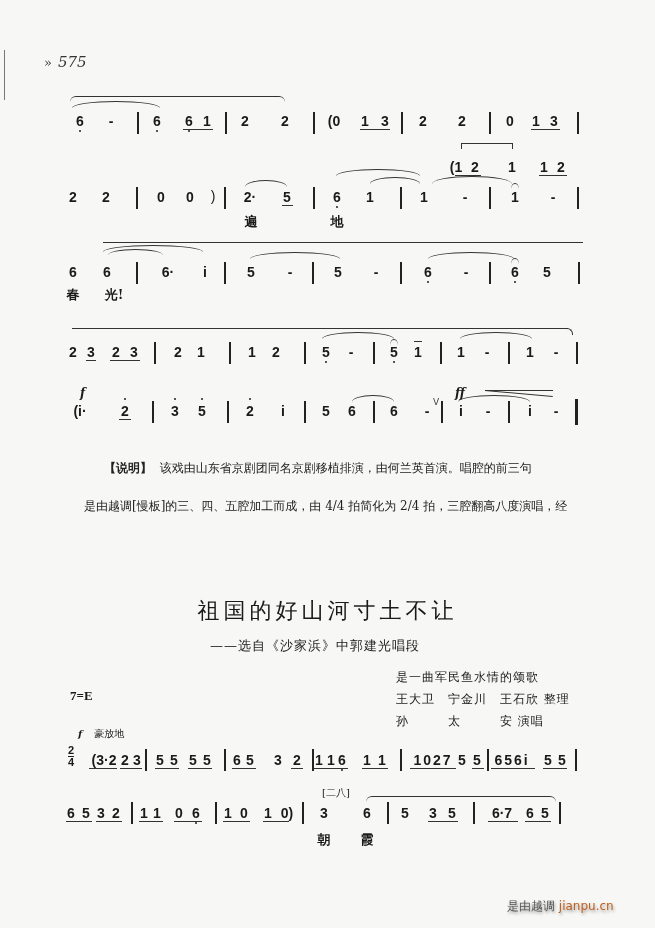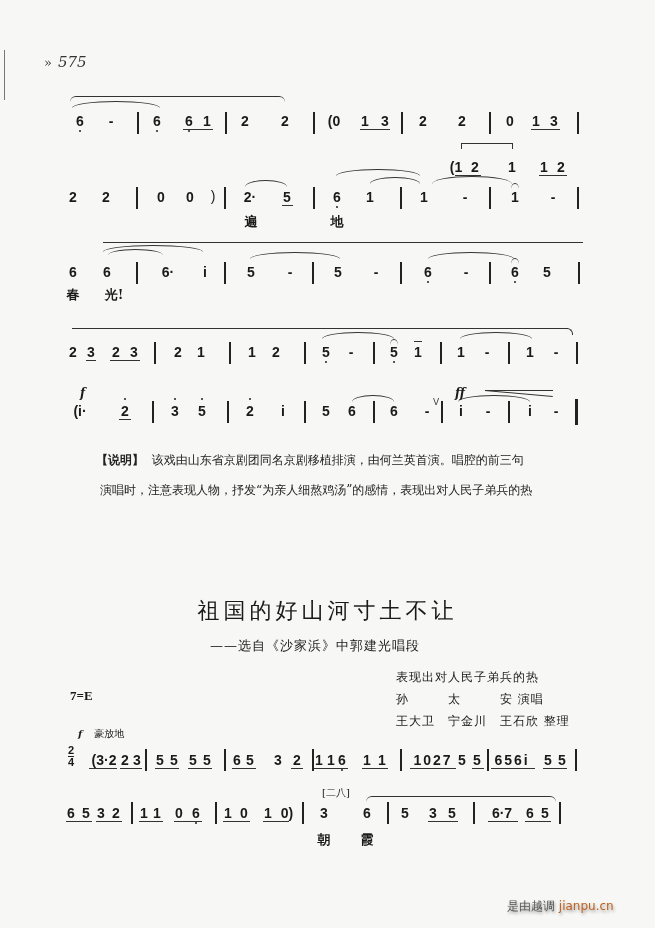--- a/index.html
+++ b/index.html
@@ -16,21 +16,21 @@
   .n { position: absolute; font-family: "Liberation Sans", sans-serif; font-weight: bold; font-size: 14px; line-height: 16px; transform: translateX(-50%); white-space: nowrap; }
   .bar { position: absolute; width: 1.5px; background: #222; height: 22px; }
   .bar.dbl { width: 3px; }
   .ul { position: absolute; height: 1px; background: #333; }
   .dotb { position: absolute; width: 2px; height: 2px; background: #222; border-radius: 50%; }
   .slur { position: absolute; border-top: 1.2px solid #333; border-radius: 50% 50% 0 0 / 100% 100% 0 0; }
   .line { position: absolute; height: 1.2px; background: #333; }
   .lyric { position: absolute; font-family: "DejaVu Serif", serif; font-size: 13px; font-weight: bold; transform: translateX(-50%); white-space: nowrap; }
   .dyn { position: absolute; font-family: "DejaVu Serif", serif; font-style: italic; font-weight: bold; font-size: 12px; }
   .note-text { position: absolute; left: 68px; width: 520px; font-family: "DejaVu Serif", serif; font-size: 12px; line-height: 22px; color: #222; }
-  .note-text p { margin: 8px; }
+  .note-text p { margin: 16px; }
   .title { position: absolute; left: 0; width: 655px; top: 596px; text-align: center; font-family: "DejaVu Serif", serif; font-size: 22px; letter-spacing: 4px; }
   .subtitle { position: absolute; left: 210px; top: 637px; font-family: "DejaVu Serif", serif; font-size: 13px; letter-spacing: 1px; }
   .credits { position: absolute; left: 396px; top: 666px; font-family: "DejaVu Serif", serif; font-size: 12px; line-height: 22px; letter-spacing: 1px; }
   .key { position: absolute; left: 70px; top: 688px; font-family: "Liberation Serif", serif; font-size: 13px; font-weight: bold; }
   .tempo { position: absolute; left: 78px; top: 727px; font-family: "DejaVu Serif", serif; font-size: 10px; }
   .tempo i { font-weight: bold; margin-right: 12px; }
   .timesig { position: absolute; left: 68px; top: 745px; font-family: "Liberation Sans", sans-serif; font-weight: bold; font-size: 11px; line-height: 11px; text-align: center; }
   .timesig .frac { border-top: 1px solid #222; }
   .section-mark { position: absolute; left: 322px; top: 786px; font-family: "DejaVu Serif", serif; font-size: 10px; }
   .watermark { position: absolute; left: 507px; top: 898px; font-family: "DejaVu Serif", serif; font-size: 12px; color: #555; text-shadow: 1px 2px 3px #999; }
@@ -221,29 +221,29 @@
   <span class="n" style="left:461px;top:403px">i</span>
   <span class="n" style="left:488px;top:403px">-</span>
   <div class="bar" style="left:508px;top:401px"></div>
   <span class="n" style="left:530px;top:403px">i</span>
   <span class="n" style="left:556px;top:403px">-</span>
   <div class="bar dbl" style="left:575px;top:399px;height:26px"></div>
 </div>
 
 <div class="note-text" style="top:441px">
   <p style="padding-left:20px"><b>【说明】</b>&nbsp;&nbsp;<span>该戏由山东省京剧团同名京剧移植排演，由何兰英首演。唱腔的前三句</span></p>
-  <p style="padding-left:24px">演唱时，注意表现人物，抒发“为亲人细熬鸡汤”的感情，表现出对人民子弟兵的热</p>
+  <p>是由越调[慢板]的三、四、五腔加工而成，由 4/4 拍简化为 2/4 拍，三腔翻高八度演唱，经</p>
 </div>
 
 <div class="title">祖国的好山河寸土不让</div>
 <div class="subtitle">——选自《沙家浜》中郭建光唱段</div>
 <div class="credits">
-  <div>表现出对人民子弟兵的热</div>
+  <div>是一曲军民鱼水情的颂歌</div>
+  <div>王大卫　宁金川　王石欣 整理</div>
   <div>孙　　　太　　　安 演唱</div>
-  <div>王大卫　宁金川　王石欣 整理</div>
 </div>
 <div class="key">7=E</div>
 <div class="tempo"><i>f</i><span>豪放地</span></div>
 <div class="timesig">
   <div>2</div>
   <div class="frac">4</div>
 </div>
 
 <div>
   <span class="n" style="left:104px;top:752px">(3·2</span>

